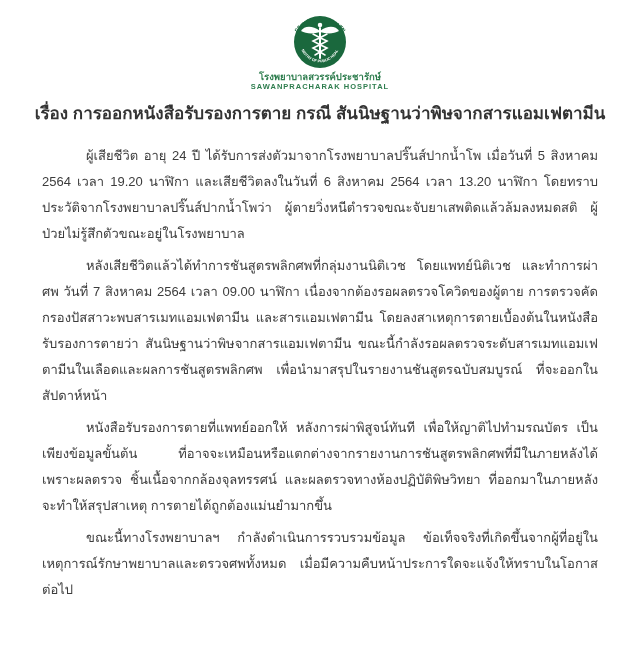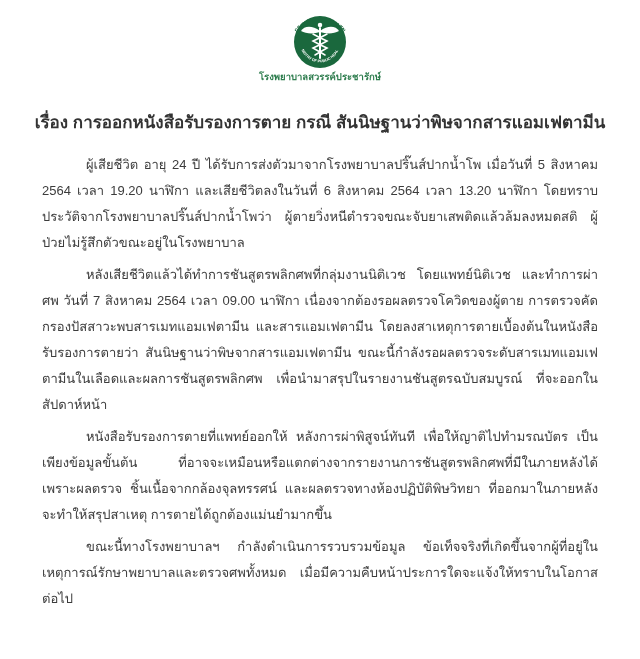--- a/index.html
+++ b/index.html
@@ -35,21 +35,21 @@
     color: #2e7d4e;
   }
   .doc-title {
     margin-top: 16px;
     text-align: center;
     font-size: 18px;
     font-weight: bold;
     color: #333333;
   }
   .doc-subject {
-    margin-top: 25px;
+    margin-top: 7px;
     text-align: center;
     font-size: 17px;
     font-weight: bold;
     color: #333333;
   }
   .doc-body {
     margin-top: 17px;
     padding: 0 42px;
   }
   .para {
@@ -87,20 +87,21 @@
         <path d="M110,58 Q124,66 138,72 Q124,80 110,86 Q124,94 134,100" stroke-width="3"></path>
         <path d="M138,58 Q124,66 110,72 Q124,80 138,86 Q124,94 114,100" stroke-width="3"></path>
       </g>
 
       <text font-size="7.5" font-weight="bold" fill="#ffffff" text-anchor="middle">
         <textPath href="#arcBot" startOffset="50%">MINISTRY OF PUBLIC HEALTH</textPath>
       </text>
     </svg>
     <div class="logo-caption">
       <div class="th">โรงพยาบาลสวรรค์ประชารักษ์</div>
+      <div class="en">SAWANPRACHARAK  HOSPITAL</div>
     </div>
   </div>
 
   <div class="doc-subject">เรื่อง การออกหนังสือรับรองการตาย กรณี สันนิษฐานว่าพิษจากสารแอมเฟตามีน</div>
 
   <div class="doc-body">
     <p class="para">ผู้เสียชีวิต อายุ 24 ปี ได้รับการส่งตัวมาจากโรงพยาบาลปริ๊นส์ปากน้ำโพ เมื่อวันที่ 5 สิงหาคม 2564 เวลา 19.20 นาฬิกา และเสียชีวิตลงในวันที่ 6 สิงหาคม 2564 เวลา 13.20 นาฬิกา โดยทราบประวัติจากโรงพยาบาลปริ๊นส์ปากน้ำโพว่า ผู้ตายวิ่งหนีตำรวจขณะจับยาเสพติดแล้วล้มลงหมดสติ ผู้ป่วยไม่รู้สึกตัวขณะอยู่ในโรงพยาบาล</p>
     <p class="para">หลังเสียชีวิตแล้วได้ทำการชันสูตรพลิกศพที่กลุ่มงานนิติเวช โดยแพทย์นิติเวช และทำการผ่าศพ วันที่ 7 สิงหาคม 2564 เวลา 09.00 นาฬิกา เนื่องจากต้องรอผลตรวจโควิดของผู้ตาย การตรวจคัดกรองปัสสาวะพบสารเมทแอมเฟตามีน และสารแอมเฟตามีน โดยลงสาเหตุการตายเบื้องต้นในหนังสือรับรองการตายว่า สันนิษฐานว่าพิษจากสารแอมเฟตามีน ขณะนี้กำลังรอผลตรวจระดับสารเมทแอมเฟตามีนในเลือดและผลการชันสูตรพลิกศพ เพื่อนำมาสรุปในรายงานชันสูตรฉบับสมบูรณ์ ที่จะออกในสัปดาห์หน้า</p>
     <p class="para">หนังสือรับรองการตายที่แพทย์ออกให้ หลังการผ่าพิสูจน์ทันที เพื่อให้ญาติไปทำมรณบัตร เป็นเพียงข้อมูลขั้นต้น ที่อาจจะเหมือนหรือแตกต่างจากรายงานการชันสูตรพลิกศพที่มีในภายหลังได้ เพราะผลตรวจ ชิ้นเนื้อจากกล้องจุลทรรศน์ และผลตรวจทางห้องปฏิบัติพิษวิทยา ที่ออกมาในภายหลัง จะทำให้สรุปสาเหตุ การตายได้ถูกต้องแม่นยำมากขึ้น</p>
     <p class="para">ขณะนี้ทางโรงพยาบาลฯ กำลังดำเนินการรวบรวมข้อมูล ข้อเท็จจริงที่เกิดขึ้นจากผู้ที่อยู่ในเหตุการณ์รักษาพยาบาลและตรวจศพทั้งหมด เมื่อมีความคืบหน้าประการใดจะแจ้งให้ทราบในโอกาสต่อไป</p>

